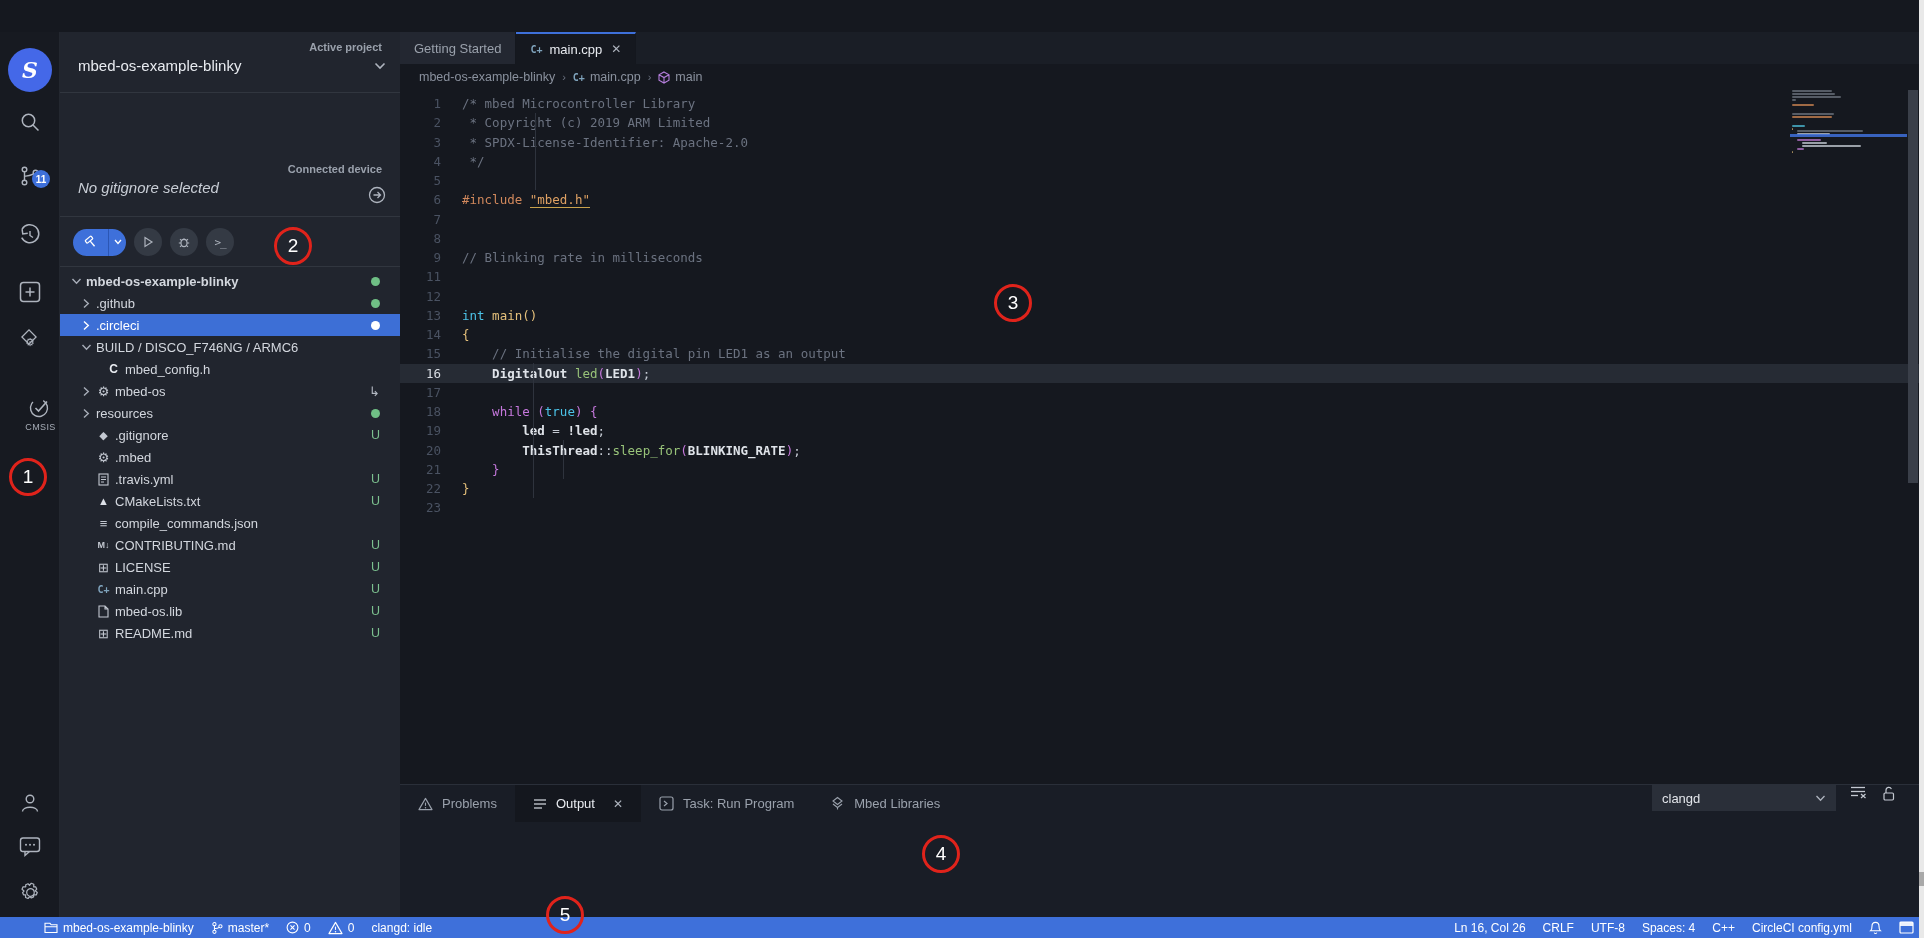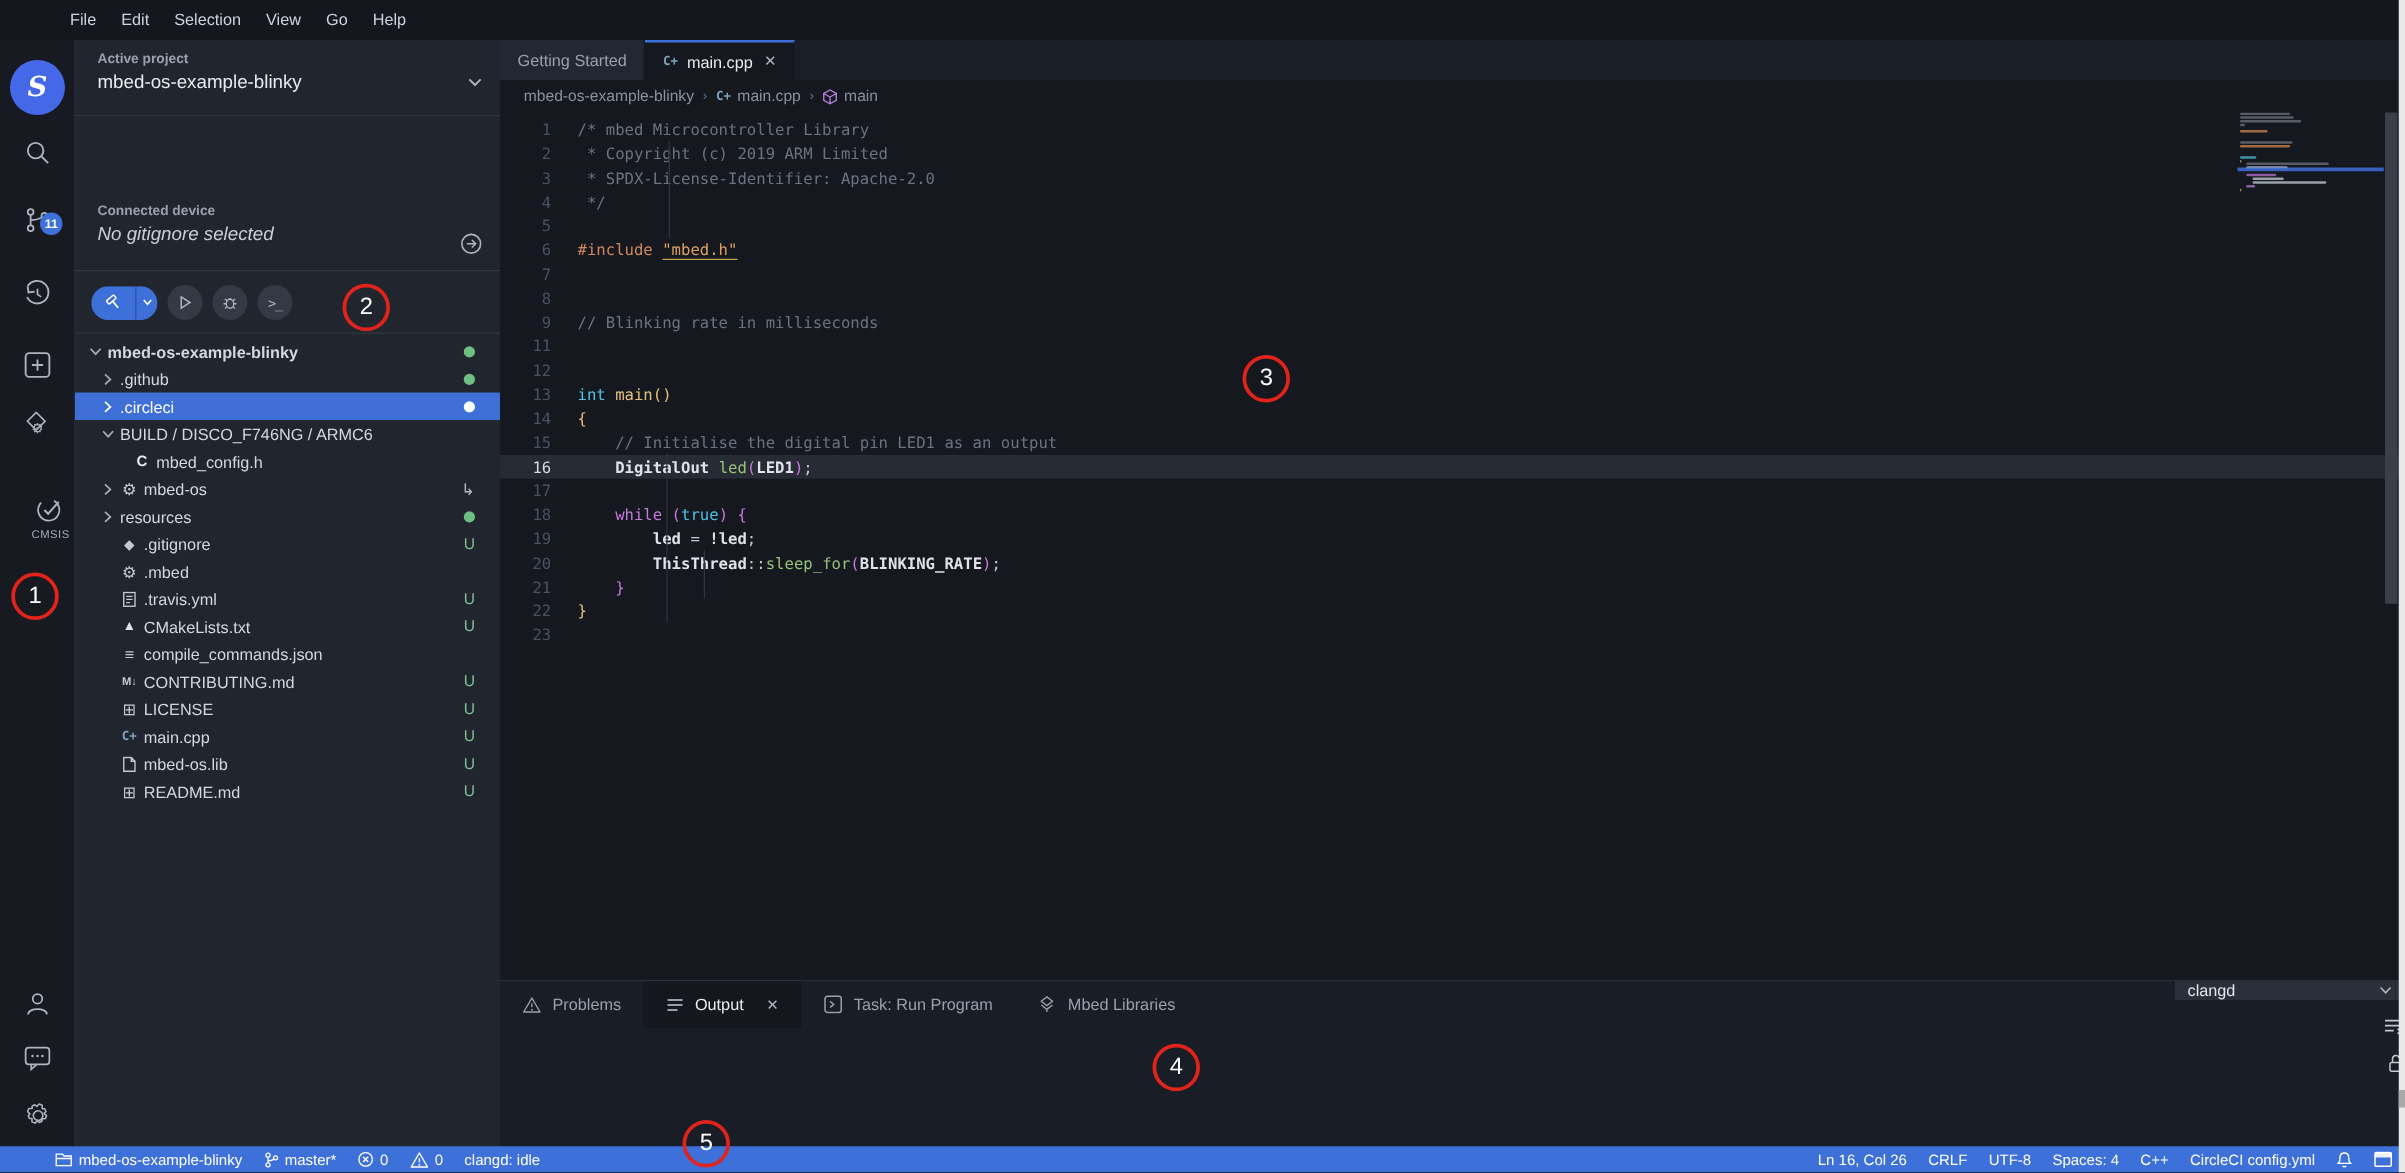--- a/index.html
+++ b/index.html
@@ -24,21 +24,21 @@
     font-size:10px; font-weight:bold; min-width:18px; height:18px; border-radius:9px;
     display:flex; align-items:center; justify-content:center; padding:0 3px; }
   .cmsis-wrap { display:flex; flex-direction:column; align-items:center; gap:1px; }
   .cmsis-label { font-size:9px; color:#A6ACB6; letter-spacing:.4px; }
 
   
   .sidebar { position:absolute; left:60px; top:32px; width:340px; height:885px;
     background:#21252E; z-index:3; }
   .side-sec { position:absolute; left:0; width:340px; border-bottom:1px solid #31363F;
     padding:9px 18px 0 18px; }
-  .side-label { font-size:11px; color:#9AA1AC; font-weight:bold; margin-bottom:4px; }
+  .side-label { font-size:11px; color:#9AA1AC; font-weight:bold; margin-bottom:4px;text-align:right; }
   .side-value { font-size:15px; color:#E8EBF0; }
   .side-chev { position:absolute; right:14px; top:30px; color:#AEB4BE; }
   .italic { font-style:italic; color:#C9CED6; }
 
   .side-toolbar { position:absolute; left:0; top:186px; width:340px; height:49px;
     display:flex; align-items:center; padding-left:13px; border-bottom:1px solid #31363F; }
   .build-split { display:flex; height:27px; border-radius:14px; overflow:hidden; }
   .build-main { width:36px; background:#3E70DA; color:#fff; display:flex;
     align-items:center; justify-content:center; border-right:1px solid #2B56B4; }
   .build-chev { width:17px; background:#3E70DA; color:#fff; display:flex;
@@ -114,21 +114,21 @@
 
   
   .panel { position:absolute; left:0; top:752px; width:100%; height:133px;
     background:#191D26; border-top:1px solid #2A2F39; }
   .panel-tabs { height:37px; display:flex; align-items:stretch; }
   .ptab { display:flex; align-items:center; gap:9px; padding:0 18px; font-size:13px;
     color:#9AA1AC; }
   .ptab.active { background:#14171E; color:#E8EBF0; }
   .ptab .p-ico { color:#9AA1AC; display:flex; align-items:center; }
   .ptab.active .p-ico { color:#C9CED6; }
-  .panel-right { margin-left:auto; display:flex; align-items:flex-end; gap:14px; padding-right:0;flex-direction:column; }
+  .panel-right { margin-left:auto; display:flex; align-items:flex-start; gap:14px; padding-right:28px; }
   .lang-select { width:184px; height:26px; background:#2A2F39; color:#E3E6EB; font-size:13px;
     display:flex; align-items:center; justify-content:space-between; padding:0 10px; }
   .panel-icon { color:#C3C8D1; display:flex; align-items:center; }
   .panel-body { height:96px; background:#191D26; }
 
   
   .statusbar { position:absolute; left:0; top:917px; width:1924px; height:21px;
     background:#3E70DA; color:#FFFFFF; display:flex; align-items:center; font-size:12px;
     z-index:6; padding:0 10px 0 44px; }
   .sb-item { display:flex; align-items:center; gap:5px; margin-right:17px; white-space:nowrap; }
@@ -144,30 +144,20 @@
   .os-strip { position:absolute; right:0; top:0; width:5px; height:938px; background:#E9E9E9; z-index:10; }
   .os-thumb { position:absolute; right:0; top:872px; width:5px; height:14px; background:#A9A9A9; }
 
   svg { display:block; }
 </style>
 </head>
 <body>
 
 <div class="page">
 
-  <div class="titlebar">
-    <div id="menu-root" style="display:flex">
-        <div class="menu-item">File</div>
-        <div class="menu-item">Edit</div>
-        <div class="menu-item">Selection</div>
-        <div class="menu-item">View</div>
-        <div class="menu-item">Go</div>
-        <div class="menu-item">Help</div>
-      </div>
-  </div>
 
   <div class="activitybar" id="activitybar">
       <div class="act-icon" style="top: 16px; height: 44px;">
         <div class="logo-circle">S</div>
       </div>
       <div class="act-icon" style="top: 73px; height: 34px;">
         <svg width="24" height="24" viewBox="0 0 24 24">
           <circle cx="10.5" cy="10.5" r="6.2" fill="none" stroke="currentColor" stroke-width="1.5"></circle>
           <line x1="15" y1="15" x2="20.5" y2="20.5" stroke="currentColor" stroke-width="1.5"></line>
         </svg>

